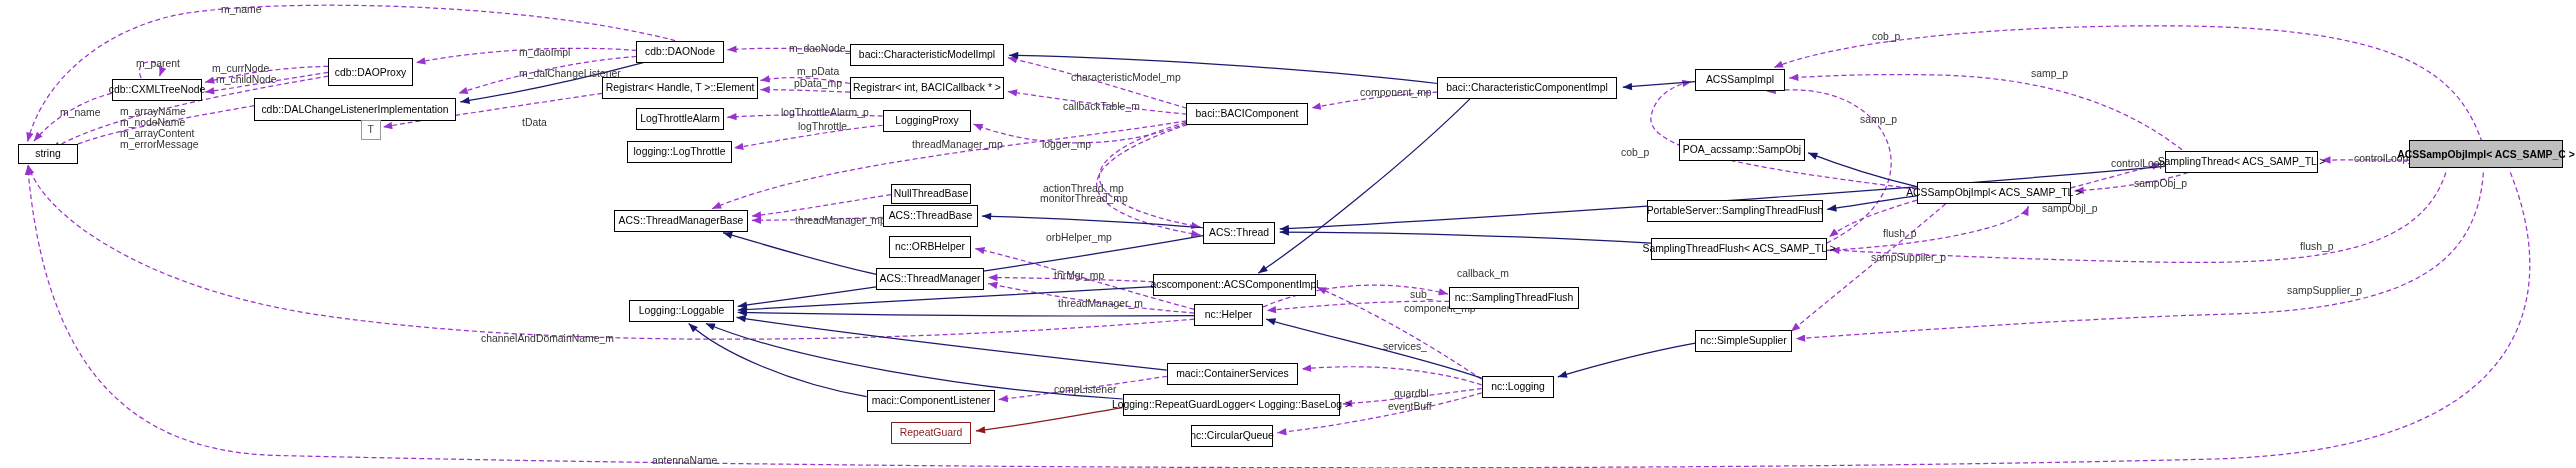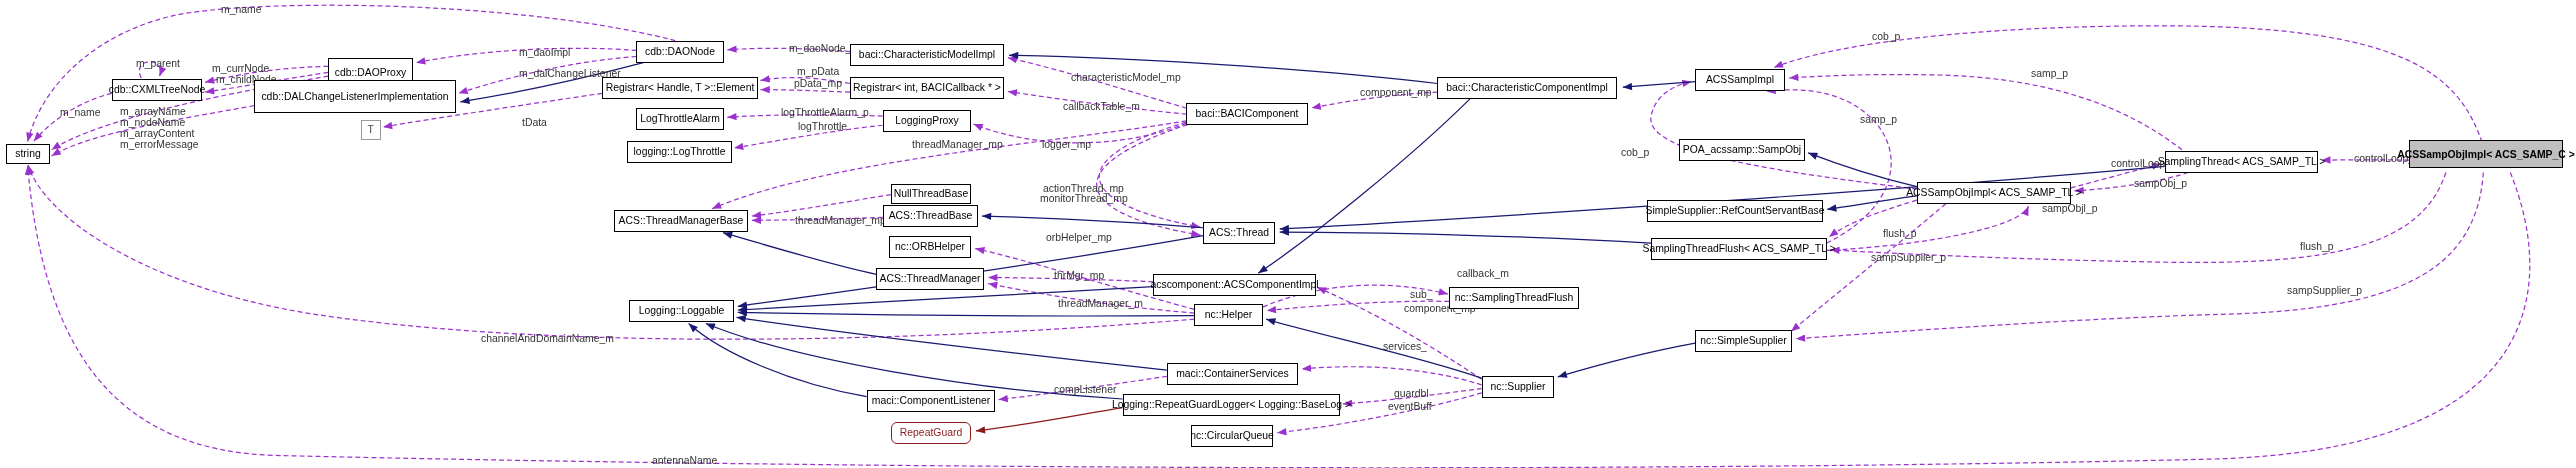--- a/index.html
+++ b/index.html
@@ -6,21 +6,21 @@
   #canvas{position:relative;width:2576px;height:469px;background:#ffffff;overflow:hidden;
           font-family:"Liberation Sans", sans-serif;}
   #edges{position:absolute;left:0;top:0;width:2576px;height:469px;}
   .p{fill:none;stroke:#9a32cd;stroke-width:2;stroke-dasharray:8,5;}
   .b{fill:none;stroke:#191970;stroke-width:2;}
   .r{fill:none;stroke:#8b1a1a;stroke-width:2;}
   .node{position:absolute;box-sizing:border-box;border:1.2px solid #000;background:#fff;
         display:flex;align-items:center;justify-content:center;white-space:nowrap;
         font-size:10.4px;color:#000;z-index:3;}
   .node.target{background:#bfbfbf;font-weight:bold;}
-  .node.red{border-color:#8b1a1a;color:#8b1a1a;border-radius:6px;}
+  .node.red{border-color:#8b1a1a;color:#8b1a1a;}
   .node.tpl{border-color:#999;color:#444;}
   .elabel{position:absolute;font-size:10.4px;color:#333;white-space:nowrap;z-index:2;}
 </style>
 </head>
 <body>
 
 <div id="canvas">
 
 <svg id="edges" xmlns="http://www.w3.org/2000/svg" viewBox="0 0 4197 764" width="2576" height="469">
   <defs>
@@ -149,30 +149,30 @@
 <div class="elabel" style="left:1860px;top:114px">samp_p</div>
 <div class="elabel" style="left:2111px;top:158px">controlLoop_p</div>
 <div class="elabel" style="left:2354px;top:153px">controlLoop_p</div>
 <div class="elabel" style="left:2134px;top:178px">sampObj_p</div>
 <div class="elabel" style="left:2042px;top:203px">sampObjl_p</div>
 <div class="elabel" style="left:1883px;top:228px">flush_p</div>
 <div class="elabel" style="left:2300px;top:241px">flush_p</div>
 <div class="elabel" style="left:1871px;top:252px">sampSupplier_p</div>
 <div class="elabel" style="left:2287px;top:285px">sampSupplier_p</div>
 
-<div class="node" style="left:6px;top:144px;width:44px;height:19.6px">
+<div class="node" style="left:18px;top:144px;width:60px;height:19.6px">
       <span>string</span>
     </div>
 <div class="node" style="left:112px;top:79px;width:90px;height:21.5px">
       <span>cdb::CXMLTreeNode</span>
     </div>
 <div class="node" style="left:328px;top:58px;width:85px;height:28px">
       <span>cdb::DAOProxy</span>
     </div>
-<div class="node" style="left:254px;top:80px;width:202px;height:33px">
+<div class="node" style="left:254px;top:98px;width:202px;height:23px">
       <span>cdb::DALChangeListenerImplementation</span>
     </div>
 <div class="node tpl" style="left:361px;top:120px;width:19.6px;height:19.6px">
       <span>T</span>
     </div>
 <div class="node" style="left:636px;top:41px;width:88px;height:21.5px">
       <span>cdb::DAONode</span>
     </div>
 <div class="node" style="left:602px;top:77px;width:156px;height:21.5px">
       <span>Registrar&lt; Handle, T &gt;::Element</span>
@@ -198,21 +198,21 @@
 <div class="node" style="left:1437px;top:77px;width:180px;height:21.5px">
       <span>baci::CharacteristicComponentImpl</span>
     </div>
 <div class="node" style="left:1695px;top:69px;width:90px;height:21.5px">
       <span>ACSSampImpl</span>
     </div>
 <div class="node" style="left:1679px;top:139px;width:126px;height:21.5px">
       <span>POA_acssamp::SampObj</span>
     </div>
 <div class="node" style="left:1647px;top:200px;width:176px;height:21.5px">
-      <span>SimpleSupplier::RefCountServantBase</span>
+      <span>PortableServer::SamplingThreadFlush</span>
     </div>
 <div class="node" style="left:1651px;top:238px;width:176px;height:21.5px">
       <span>SamplingThreadFlush&lt; ACS_SAMP_TL &gt;</span>
     </div>
 <div class="node" style="left:614px;top:210px;width:134px;height:21.5px">
       <span>ACS::ThreadManagerBase</span>
     </div>
 <div class="node" style="left:891px;top:184px;width:80px;height:19.6px">
       <span>NullThreadBase</span>
     </div>
@@ -240,21 +240,21 @@
 <div class="node" style="left:629px;top:300px;width:105px;height:21.5px">
       <span>Logging::Loggable</span>
     </div>
 <div class="node" style="left:1167px;top:363px;width:131px;height:21.5px">
       <span>maci::ContainerServices</span>
     </div>
 <div class="node" style="left:1695px;top:330px;width:97px;height:21.5px">
       <span>nc::SimpleSupplier</span>
     </div>
 <div class="node" style="left:1482px;top:376px;width:72px;height:21.5px">
-      <span>nc::Supplier</span>
+      <span>nc::Logging</span>
     </div>
 <div class="node" style="left:867px;top:390px;width:128px;height:21.5px">
       <span>maci::ComponentListener</span>
     </div>
 <div class="node" style="left:1123px;top:394px;width:217px;height:21.5px">
       <span>Logging::RepeatGuardLogger&lt; Logging::BaseLog &gt;</span>
     </div>
 <div class="node red" style="left:891px;top:422px;width:80px;height:21.5px">
       <span>RepeatGuard</span>
     </div>

